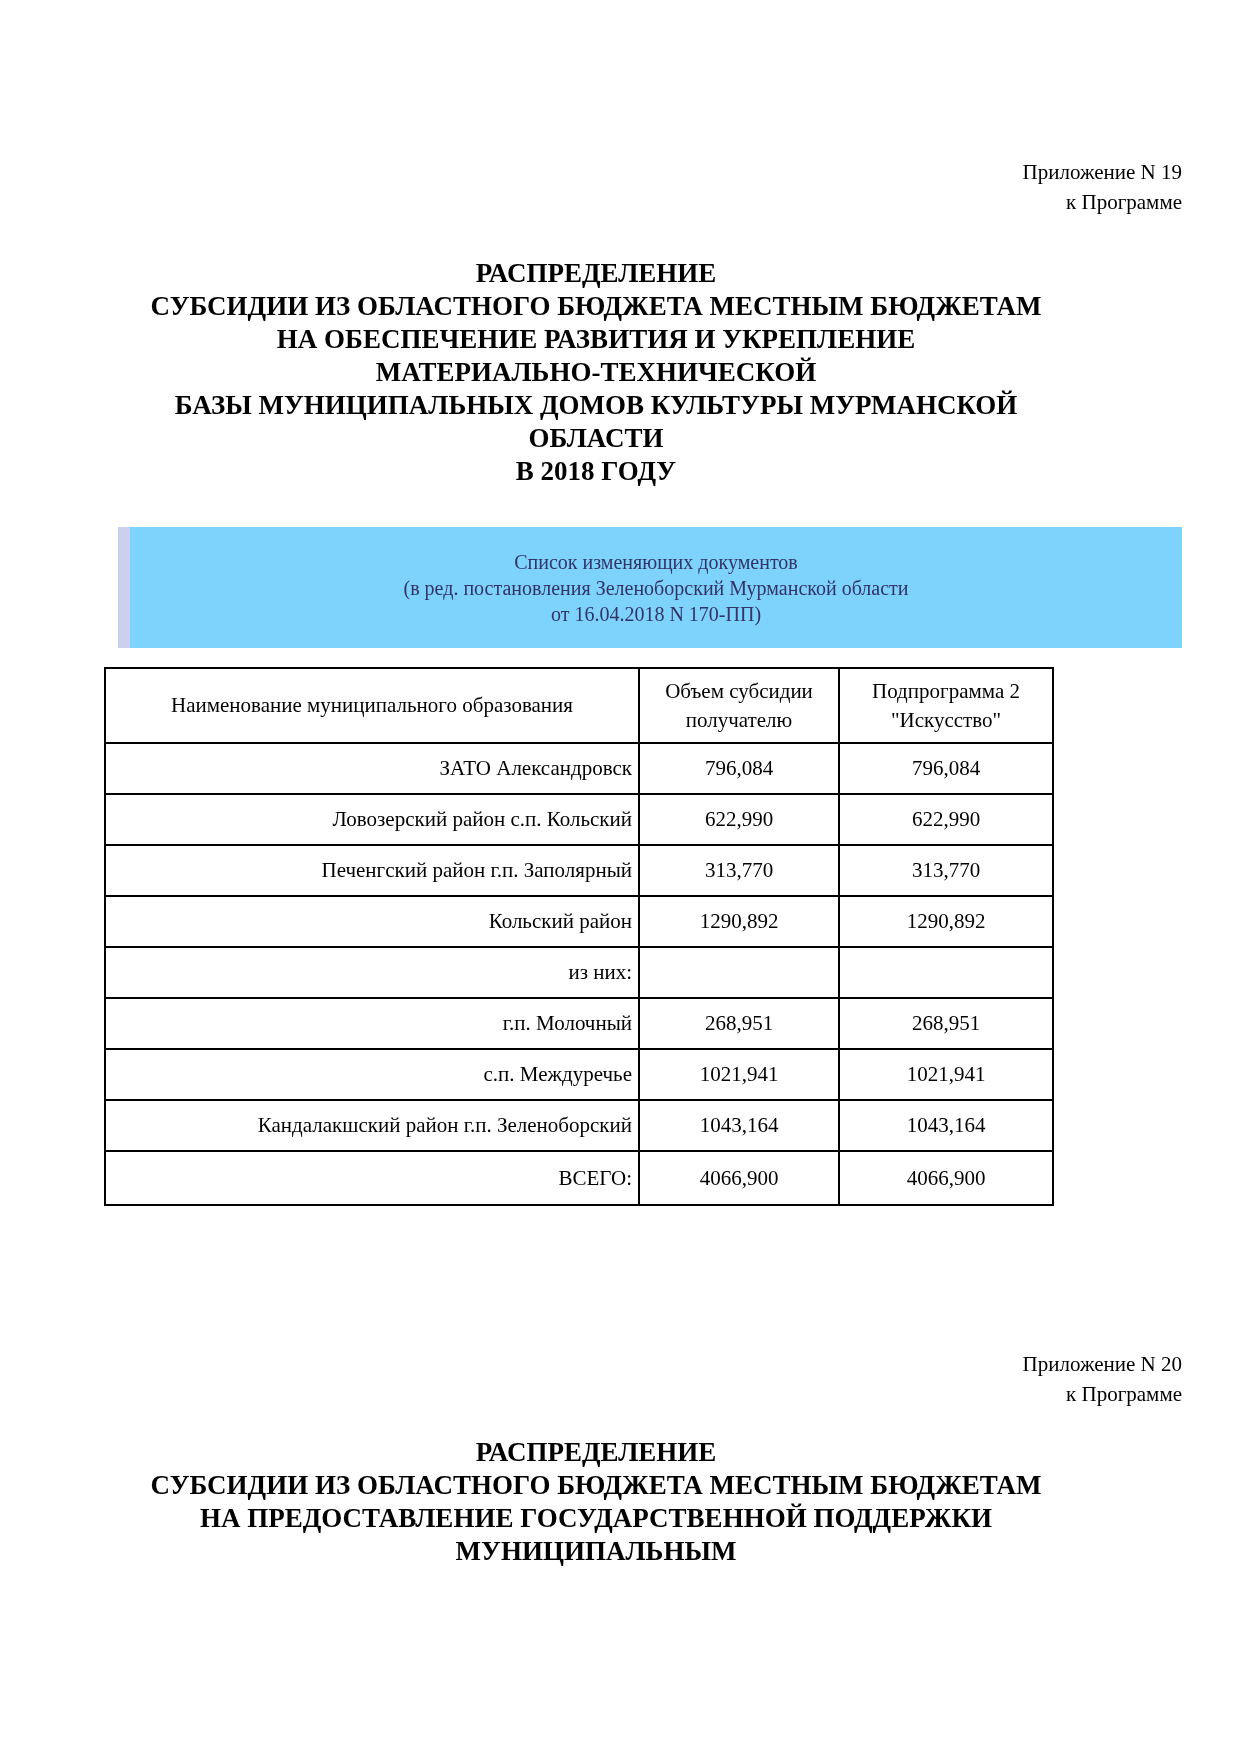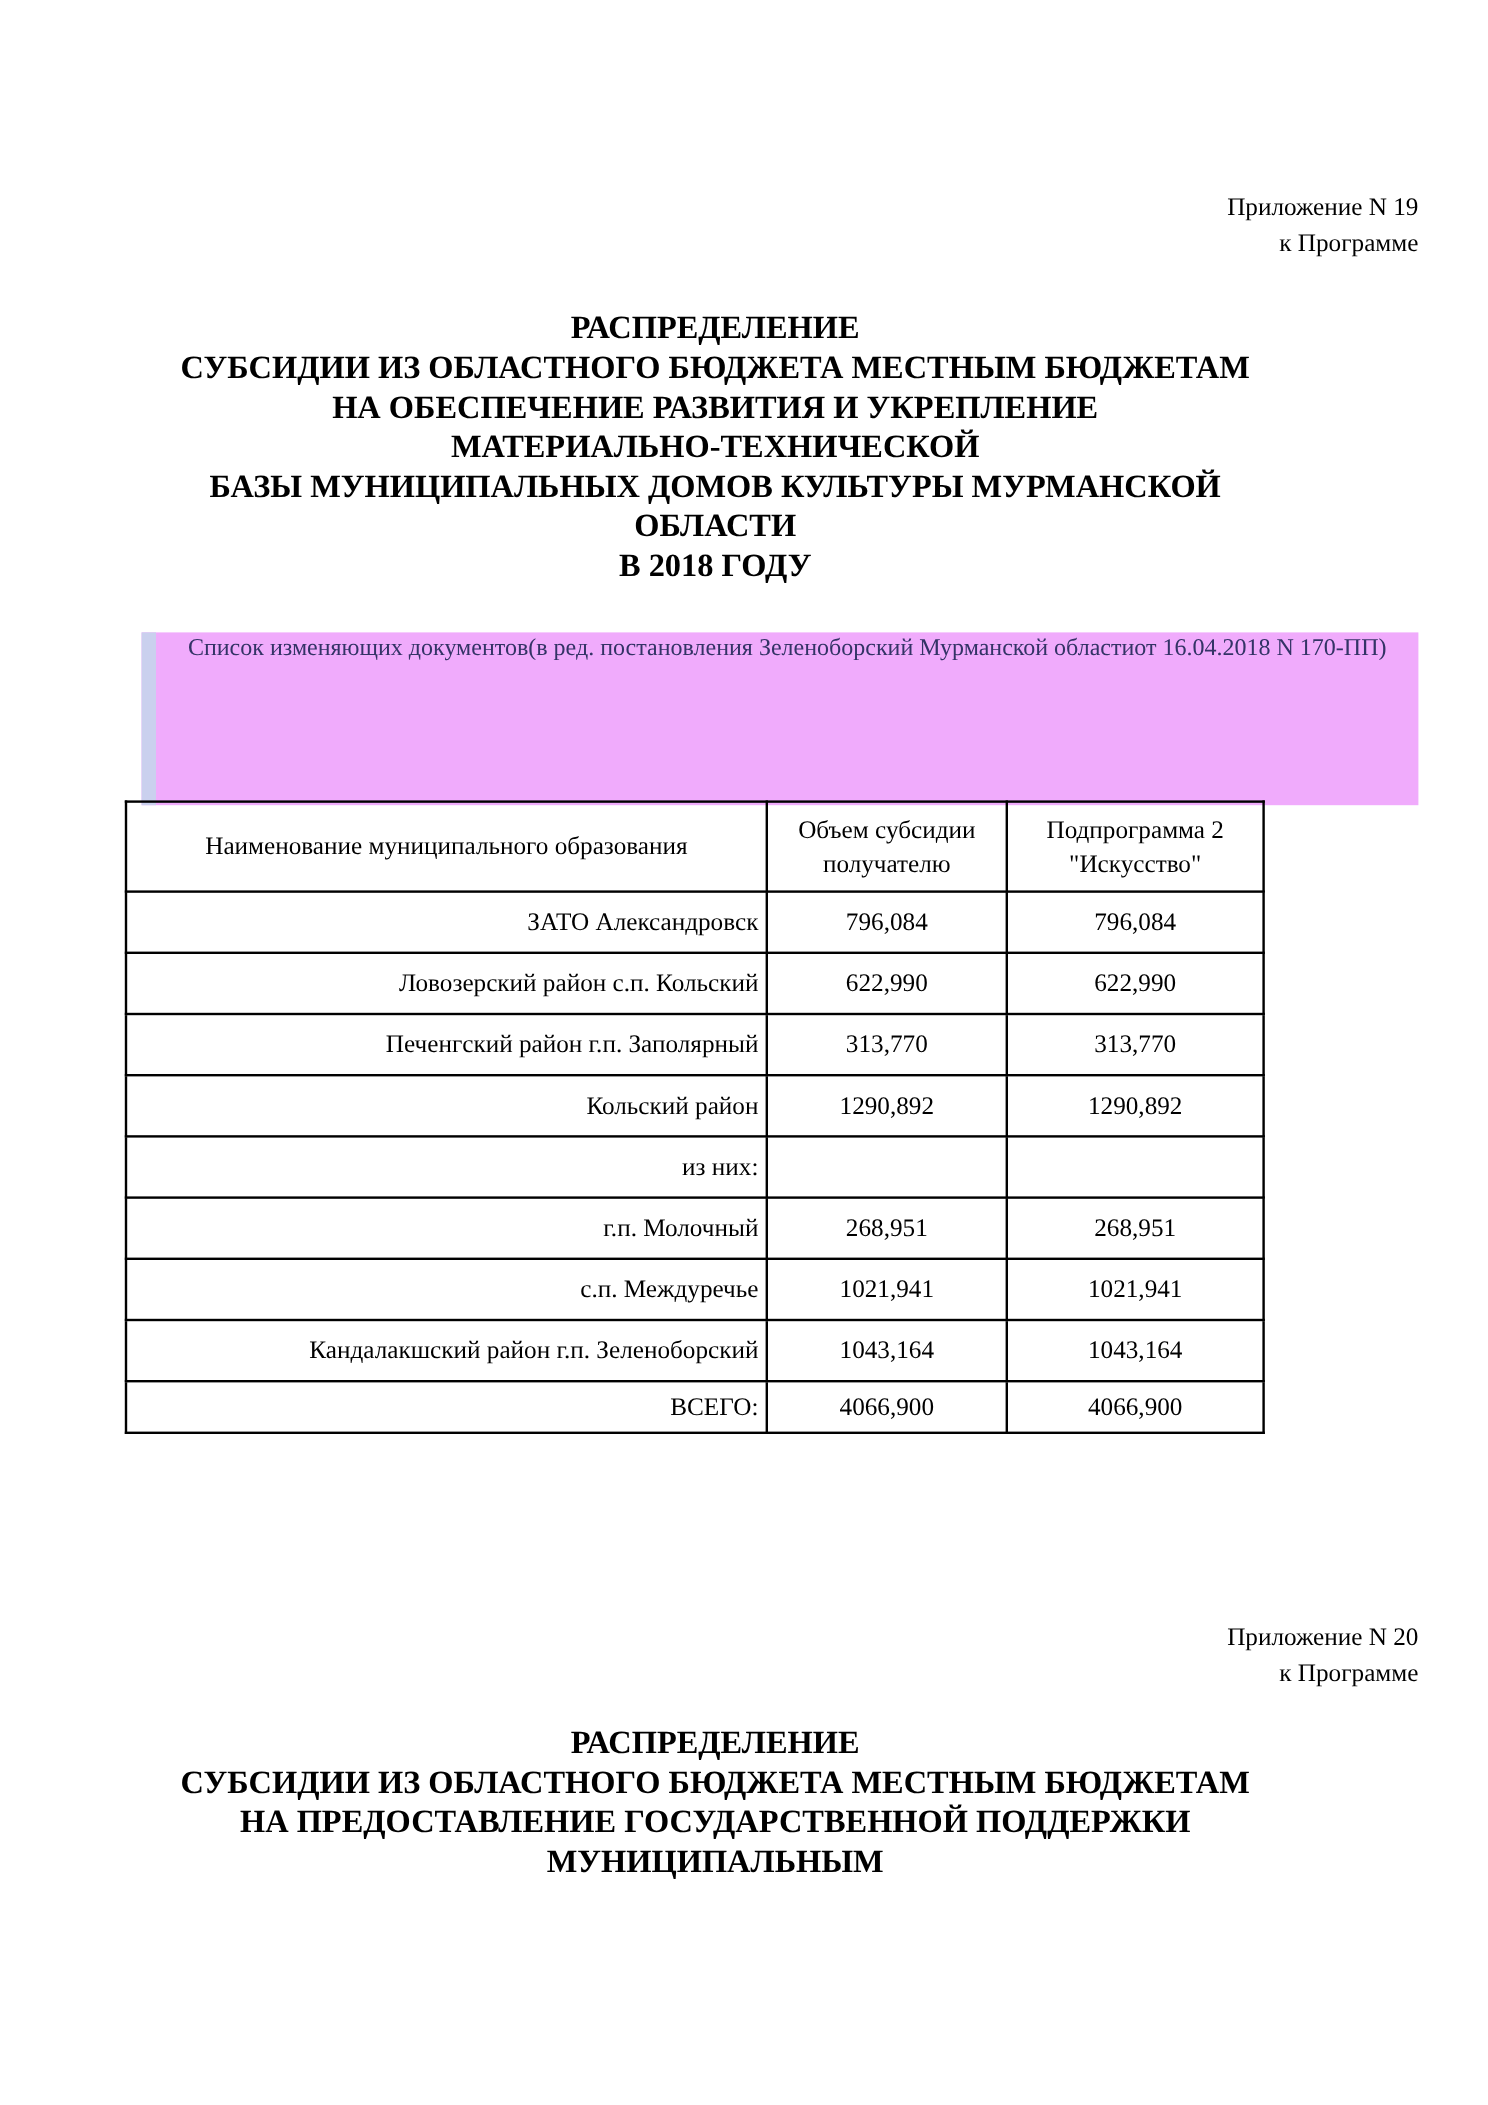--- a/index.html
+++ b/index.html
@@ -38,25 +38,25 @@
   }
   .doc-title.first { top: 257px; }
   .doc-title.second { top: 1436px; }
 
   
   .info-box {
     position: absolute;
     top: 527px;
     left: 118px;
     width: 1064px;
-    height: 144px;
-    background: #f0abfc;
+    height: 121px;
+    background: #7dd3fc;
     border-left: 12px solid #cad0ee;
     display: flex;
-    flex-direction: row;
+    flex-direction: column;
     justify-content: center;
     text-align: center;
     color: #333366;
     font-size: 20px;
     line-height: 26px;
   }
 
   
   .subsidy-table {
     position: absolute;
@@ -76,21 +76,21 @@
   }
   .subsidy-table col.c1 { width: 534px; }
   .subsidy-table col.c2 { width: 200px; }
   .subsidy-table col.c3 { width: 214px; }
   .subsidy-table thead th {
     height: 75px;
     text-align: center;
     line-height: 29px;
   }
   .subsidy-table tbody td { height: 51px; }
-  .subsidy-table tbody tr.total-row td { height: 43px; }
+  .subsidy-table tbody tr.total-row td { height: 54px; }
   .subsidy-table td.name { text-align: right; padding-left: 8px; }
   .subsidy-table td.num { text-align: center; }
 </style>
 </head>
 <body>
 
 <div class="page">
 
   <div class="appendix-ref first">
     <div>Приложение N 19</div>

